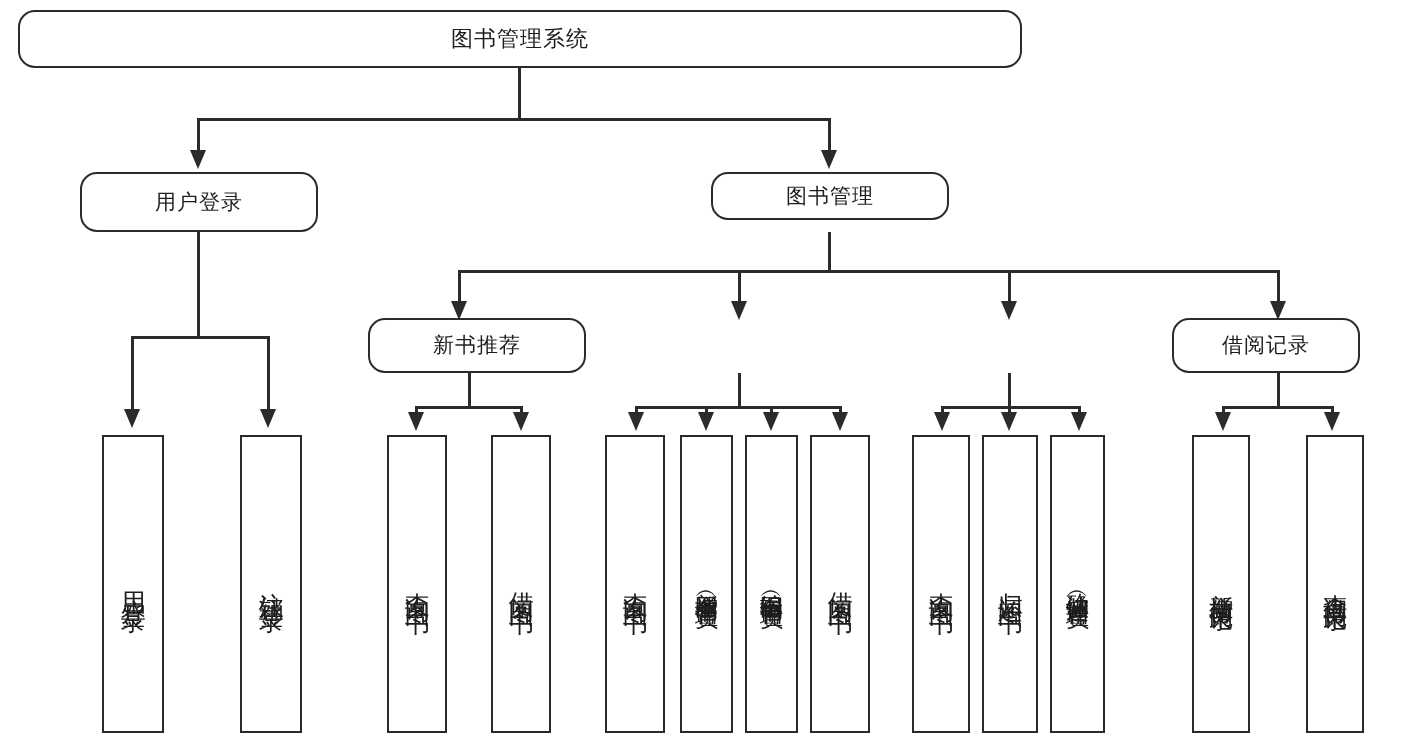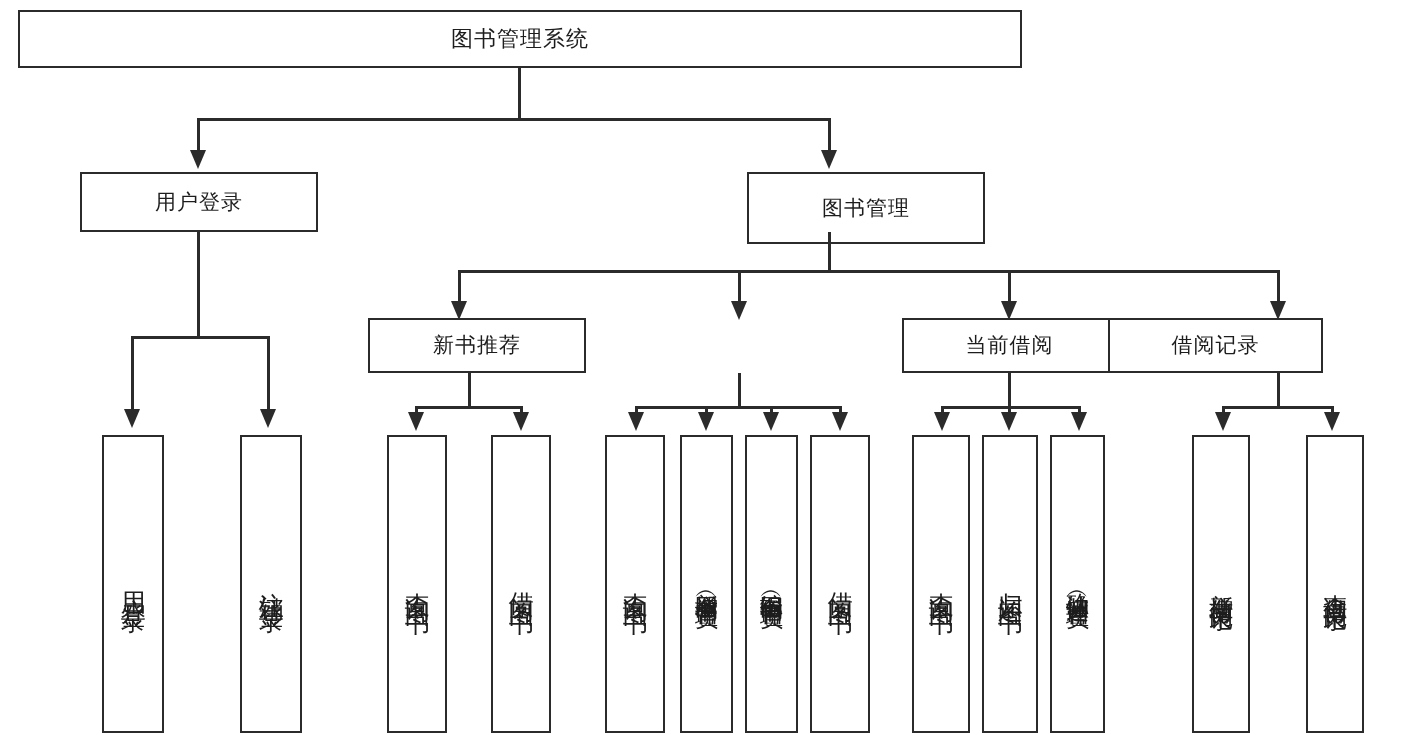--- a/index.html
+++ b/index.html
@@ -27,20 +27,21 @@
     display: flex;
     align-items: center;
     justify-content: center;
     color: #1d1d1d;
     line-height: 1.18;
   }
   .node.horiz {
     font-size: 21px;
     letter-spacing: 1px;
     white-space: nowrap;
+    border-radius: 17px;
   }
   .node.root {
     font-size: 22px;
   }
   
   .node.vert {
     writing-mode: vertical-rl;
     text-orientation: upright;
     font-size: 25px;
     letter-spacing: 6px;
@@ -98,21 +99,21 @@
   <div class="edge vline" style="left:197px; top:118px; width:3px; height:36px;"></div>
   <div class="arrow" style="left:190px; top:150px;"></div>
 
   <div class="edge vline" style="left:828px; top:118px; width:3px; height:36px;"></div>
   <div class="arrow" style="left:821px; top:150px;"></div>
 
   <div class="node horiz" style="left:80px; top:172px; width:238px; height:60px;">
     <span>用户登录</span>
   </div>
 
-  <div class="node horiz" style="left:711px; top:172px; width:238px; height:72px;margin-left:36px;">
+  <div class="node horiz" style="left:711px; top:172px; width:238px; height:48px;">
     <span>图书管理</span>
   </div>
 
   <div class="edge vline" style="left:197px; top:232px; width:3px; height:106px;"></div>
   <div class="edge hline" style="left:131px; top:336px; width:139px; height:3px;"></div>
   <div class="edge vline" style="left:131px; top:336px; width:3px; height:76px;"></div>
   <div class="arrow" style="left:124px; top:409px;"></div>
   <div class="edge vline" style="left:267px; top:336px; width:3px; height:76px;"></div>
   <div class="arrow" style="left:260px; top:409px;"></div>
 
@@ -127,24 +128,21 @@
 
   <div class="edge vline" style="left:1008px; top:270px; width:3px; height:34px;"></div>
   <div class="arrow" style="left:1001px; top:301px;"></div>
 
   <div class="edge vline" style="left:1277px; top:270px; width:3px; height:34px;"></div>
   <div class="arrow" style="left:1270px; top:301px;"></div>
 
   <div class="node horiz" style="left:360px; top:318px; width:218px; height:55px;margin-left:8px;">
     <span>新书推荐</span>
   </div>
-  <div class="node horiz" style="left:902px; top:318px; width:215px; height:55px;">
-    <span>当前借阅</span>
-  </div>
-  <div class="node horiz" style="left:1108px; top:318px; width:215px; height:55px;justify-content:center;">
+  <div class="node horiz" style="left:1172px; top:318px; width:188px; height:55px;justify-content:center;">
     <span>借阅记录</span>
   </div>
 
   <div class="edge vline" style="left:468px; top:373px; width:3px; height:36px;"></div>
   <div class="edge hline" style="left:415px; top:406px; width:108px; height:3px;"></div>
   <div class="edge vline" style="left:415px; top:406px; width:3px; height:10px;"></div>
   <div class="arrow" style="left:408px; top:412px;"></div>
   <div class="edge vline" style="left:520px; top:406px; width:3px; height:10px;"></div>
   <div class="arrow" style="left:513px; top:412px;"></div>
 

